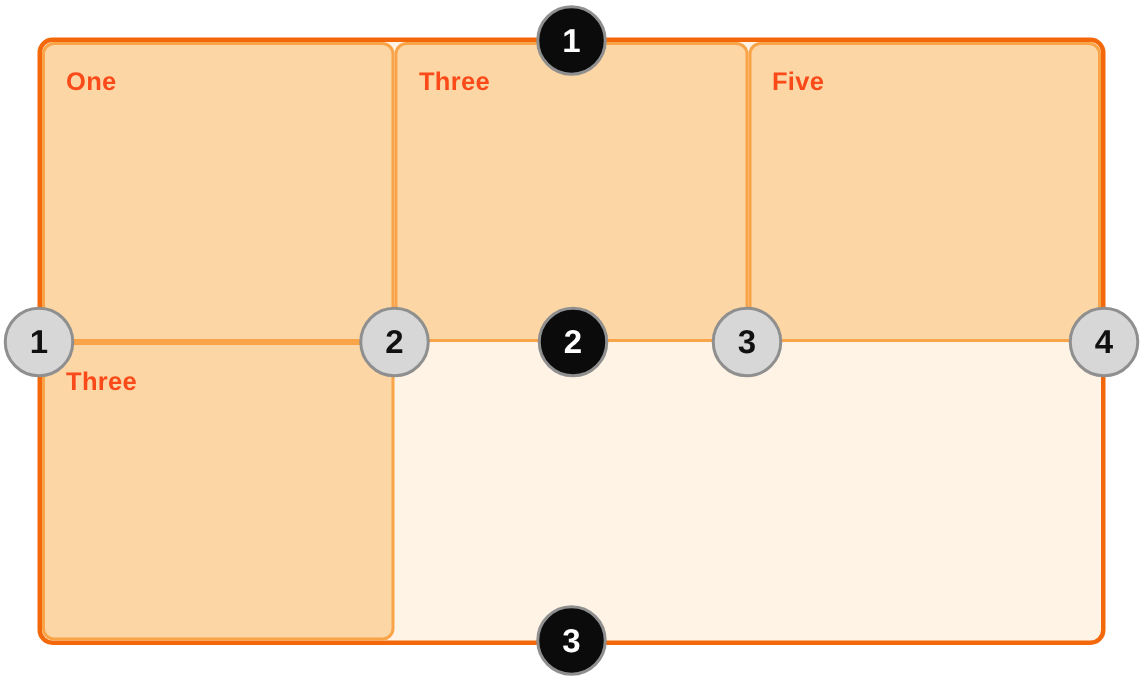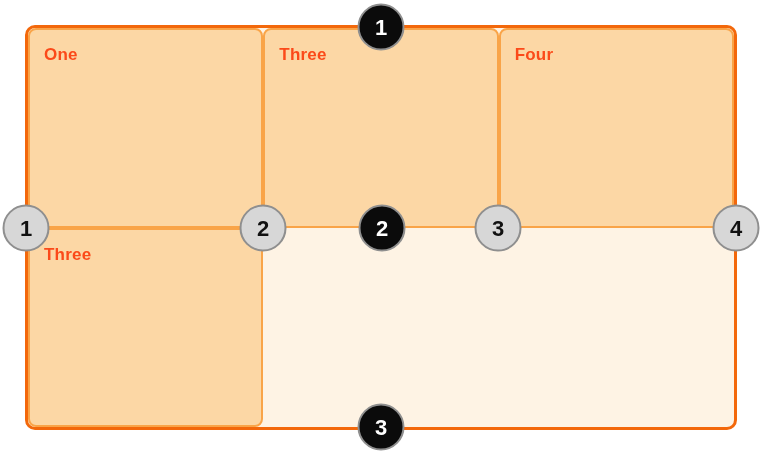--- a/index.html
+++ b/index.html
@@ -89,21 +89,21 @@
 <div class="stage">
 
   <div class="grid-container">
     <div class="grid-cell">
       <div class="cell-label">One</div>
     </div>
     <div class="grid-cell">
       <div class="cell-label">Three</div>
     </div>
     <div class="grid-cell">
-      <div class="cell-label">Four</div>
+      <div class="cell-label">Five</div>
     </div>
     <div class="grid-cell">
       <div class="cell-label">Three</div>
     </div>
     <div class="grid-cell empty">
       <div class="cell-label"></div>
     </div>
   </div>
 
   <div class="marker row-line r1">1</div>

